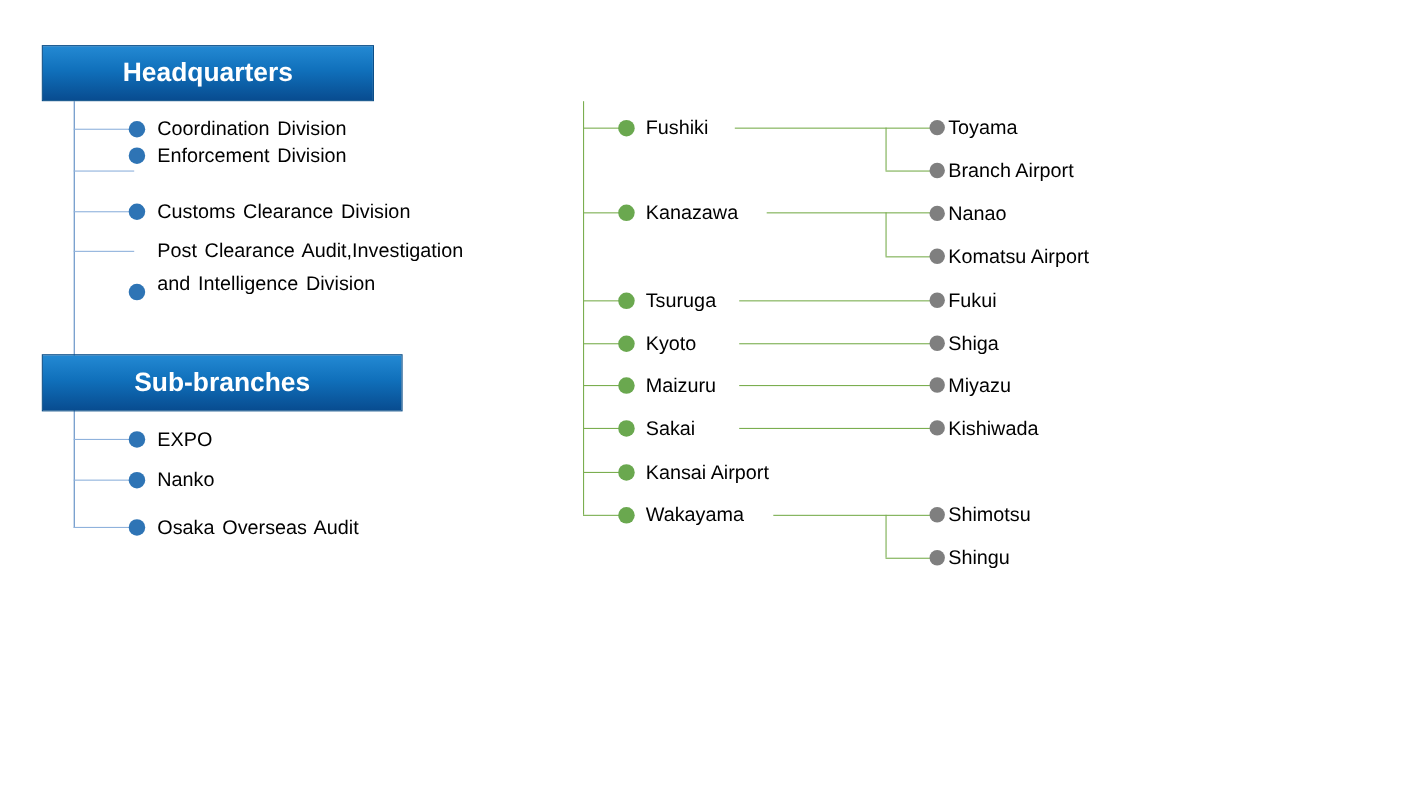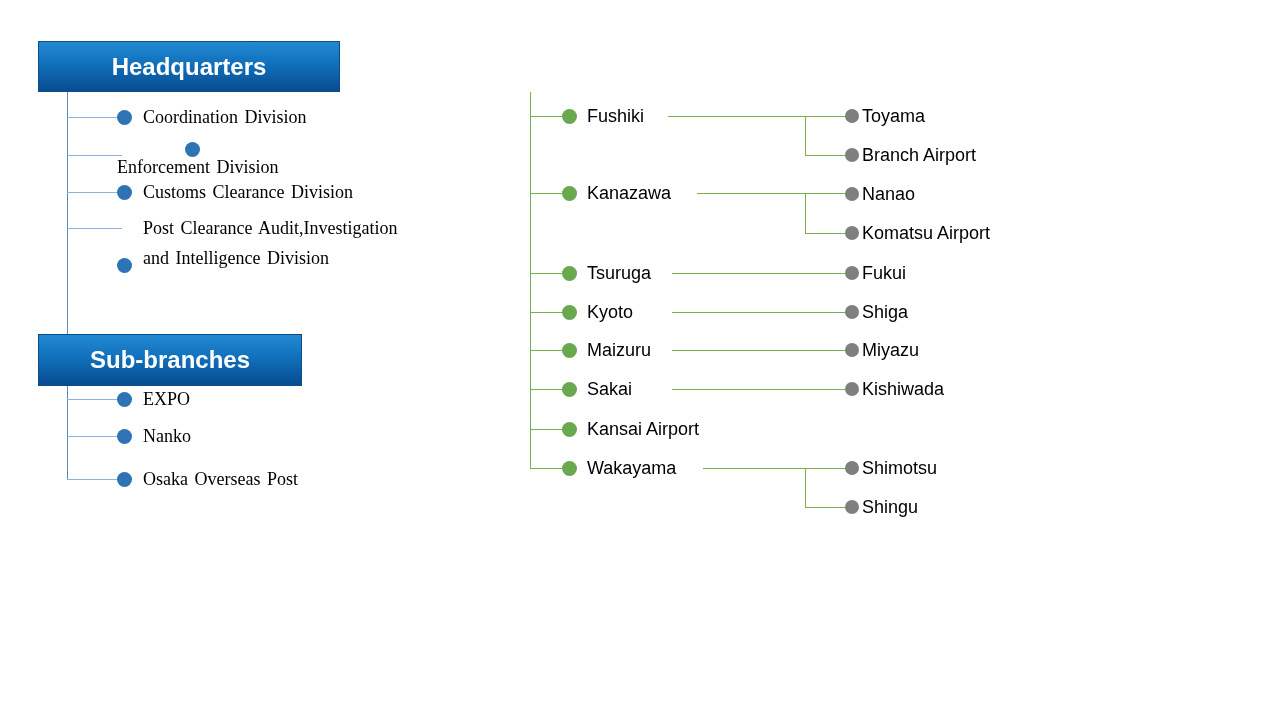--- a/index.html
+++ b/index.html
@@ -55,52 +55,52 @@
   }
   .row.multiline { align-items: flex-end; height: auto; }
   .bullet {
     display: inline-block;
     border-radius: 50%;
     flex: 0 0 auto;
   }
   .bullet.blue  { width: 15px; height: 15px; background: var(--blue-bullet, #2e74b5); margin-right: 11px; }
   .bullet.green { width: 15px; height: 15px; background: var(--green-bullet, #6aa84f); margin-right: 10px; }
   .bullet.gray  { width: 14px; height: 14px; background: var(--gray-bullet, #7f7f7f); margin-right: 3px; }
-  .row.left-col { word-spacing: 2px; font-family: Liberation Serif, serif; }
+  .row.left-col { word-spacing: 2px; }
   .multiline .bullet { margin-top: 8px; }
   .multiline .lines { line-height: 30px; }
 </style>
 </head>
 <body>
 
 <div class="canvas">
 
   <div class="hdr blue" style="left:38px; top:41px; width:302px; height:51px;">
     <span>Headquarters</span>
   </div>
 
-  <div class="hdr blue" style="left:38px; top:334px; width:264px; height:52px;">
+  <div class="hdr blue" style="left:38px; top:322px; width:328px; height:52px;">
     <span>Sub-branches</span>
   </div>
 
 
   <div class="vline l-v" style="left:67px; top:92px; height:388px;"></div>
   <div class="hline l-h" style="left:67px; top:117px; width:55px;"></div>
   <div class="hline l-h" style="left:67px; top:155px; width:55px;"></div>
   <div class="hline l-h" style="left:67px; top:192px; width:55px;"></div>
   <div class="hline l-h" style="left:67px; top:228px; width:55px;"></div>
   <div class="hline l-h" style="left:67px; top:399px; width:55px;"></div>
   <div class="hline l-h" style="left:67px; top:436px; width:55px;"></div>
   <div class="hline l-h" style="left:67px; top:479px; width:55px;"></div>
 
   <div class="row left-col" style="left:117px; top:105px;">
     <span class="bullet blue"></span>
     <span>Coordination Division</span>
   </div>
-  <div class="row left-col" style="left:117px; top:142px;flex-direction:column;">
+  <div class="row left-col" style="left:117px; top:129px;">
     <span class="bullet blue"></span>
     <span>Enforcement Division</span>
   </div>
   <div class="row left-col" style="left:117px; top:180px;">
     <span class="bullet blue"></span>
     <span>Customs Clearance Division</span>
   </div>
   <div class="row left-col multiline" style="left:117px; top:213px;">
     <span class="bullet blue"></span>
     <span class="lines">
@@ -112,21 +112,21 @@
   <div class="row left-col" style="left:117px; top:387px;">
     <span class="bullet blue"></span>
     <span>EXPO</span>
   </div>
   <div class="row left-col" style="left:117px; top:424px;">
     <span class="bullet blue"></span>
     <span>Nanko</span>
   </div>
   <div class="row left-col" style="left:117px; top:467px;">
     <span class="bullet blue"></span>
-    <span>Osaka Overseas Post</span>
+    <span>Osaka Overseas Audit</span>
   </div>
 
   <div class="vline g-line" style="left:530px; top:92px; height:376px;"></div>
   <div class="hline g-line" style="left:530px; top:116px; width:36px;"></div>
   <div class="hline g-line" style="left:530px; top:193px; width:36px;"></div>
   <div class="hline g-line" style="left:530px; top:273px; width:36px;"></div>
   <div class="hline g-line" style="left:530px; top:312px; width:36px;"></div>
   <div class="hline g-line" style="left:530px; top:350px; width:36px;"></div>
   <div class="hline g-line" style="left:530px; top:389px; width:36px;"></div>
   <div class="hline g-line" style="left:530px; top:429px; width:36px;"></div>

